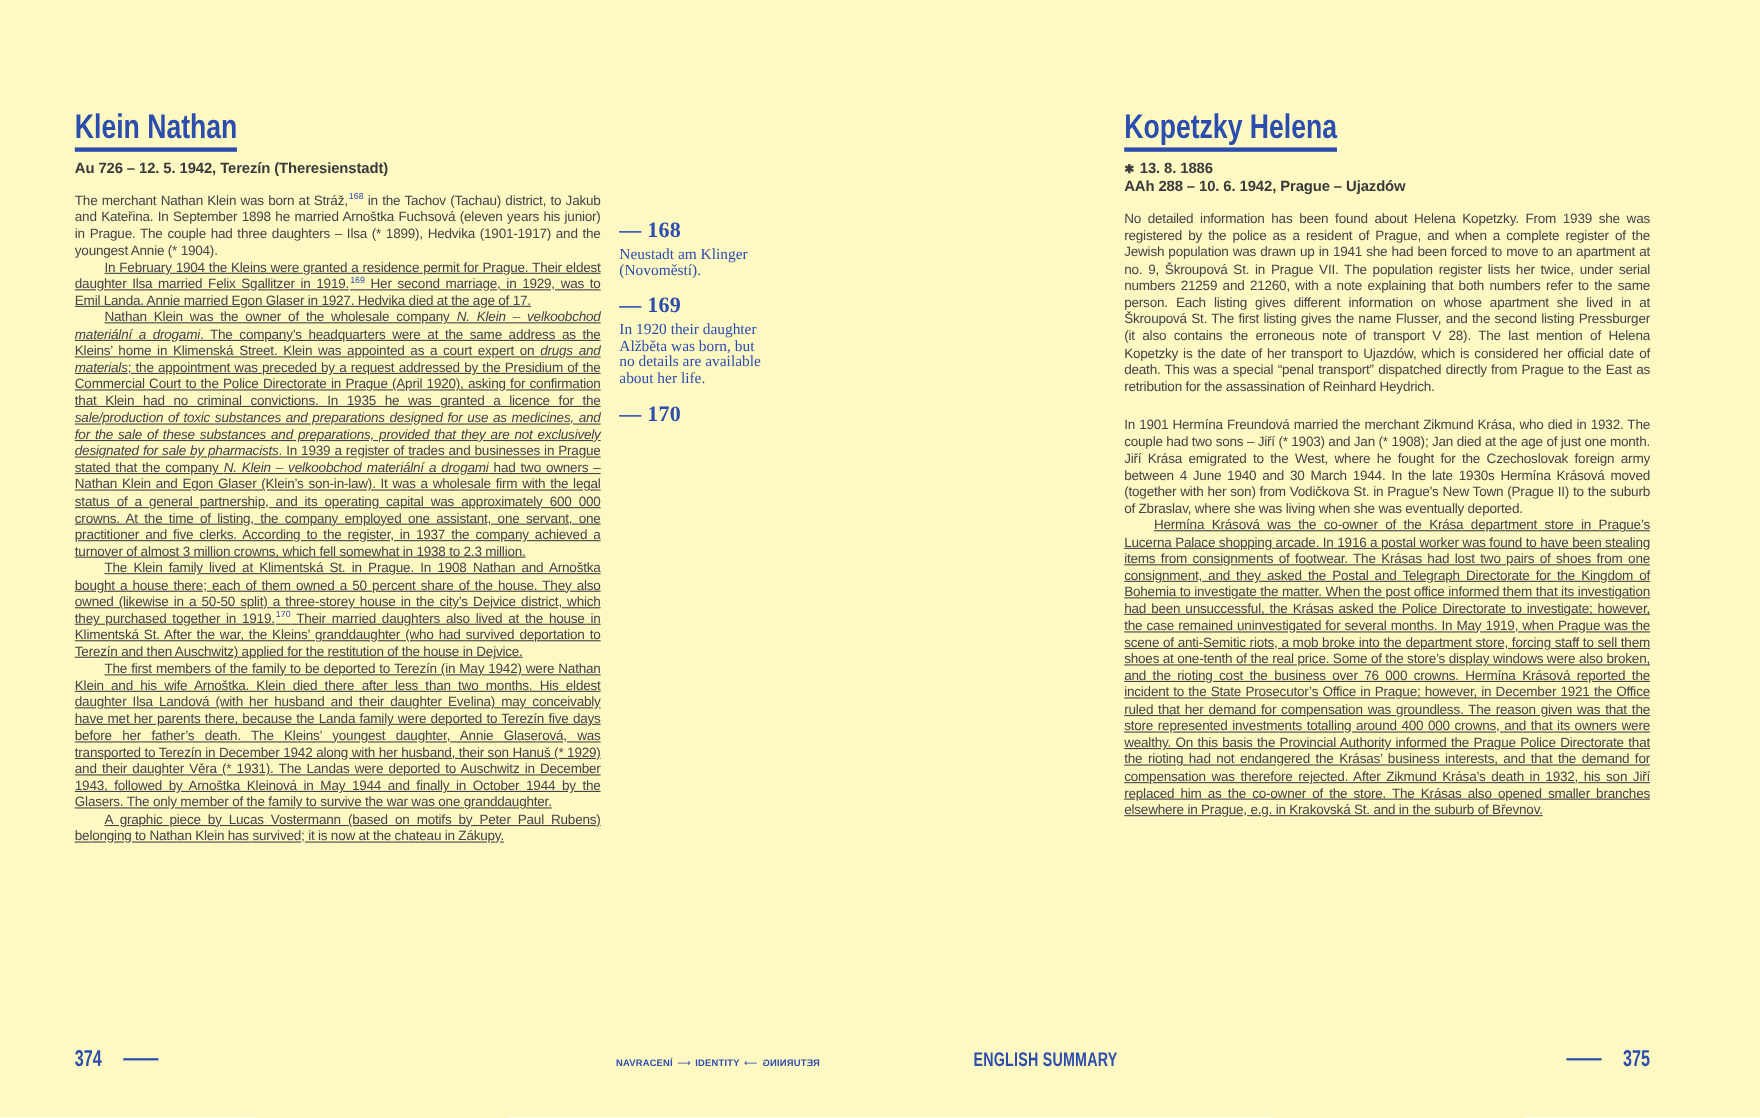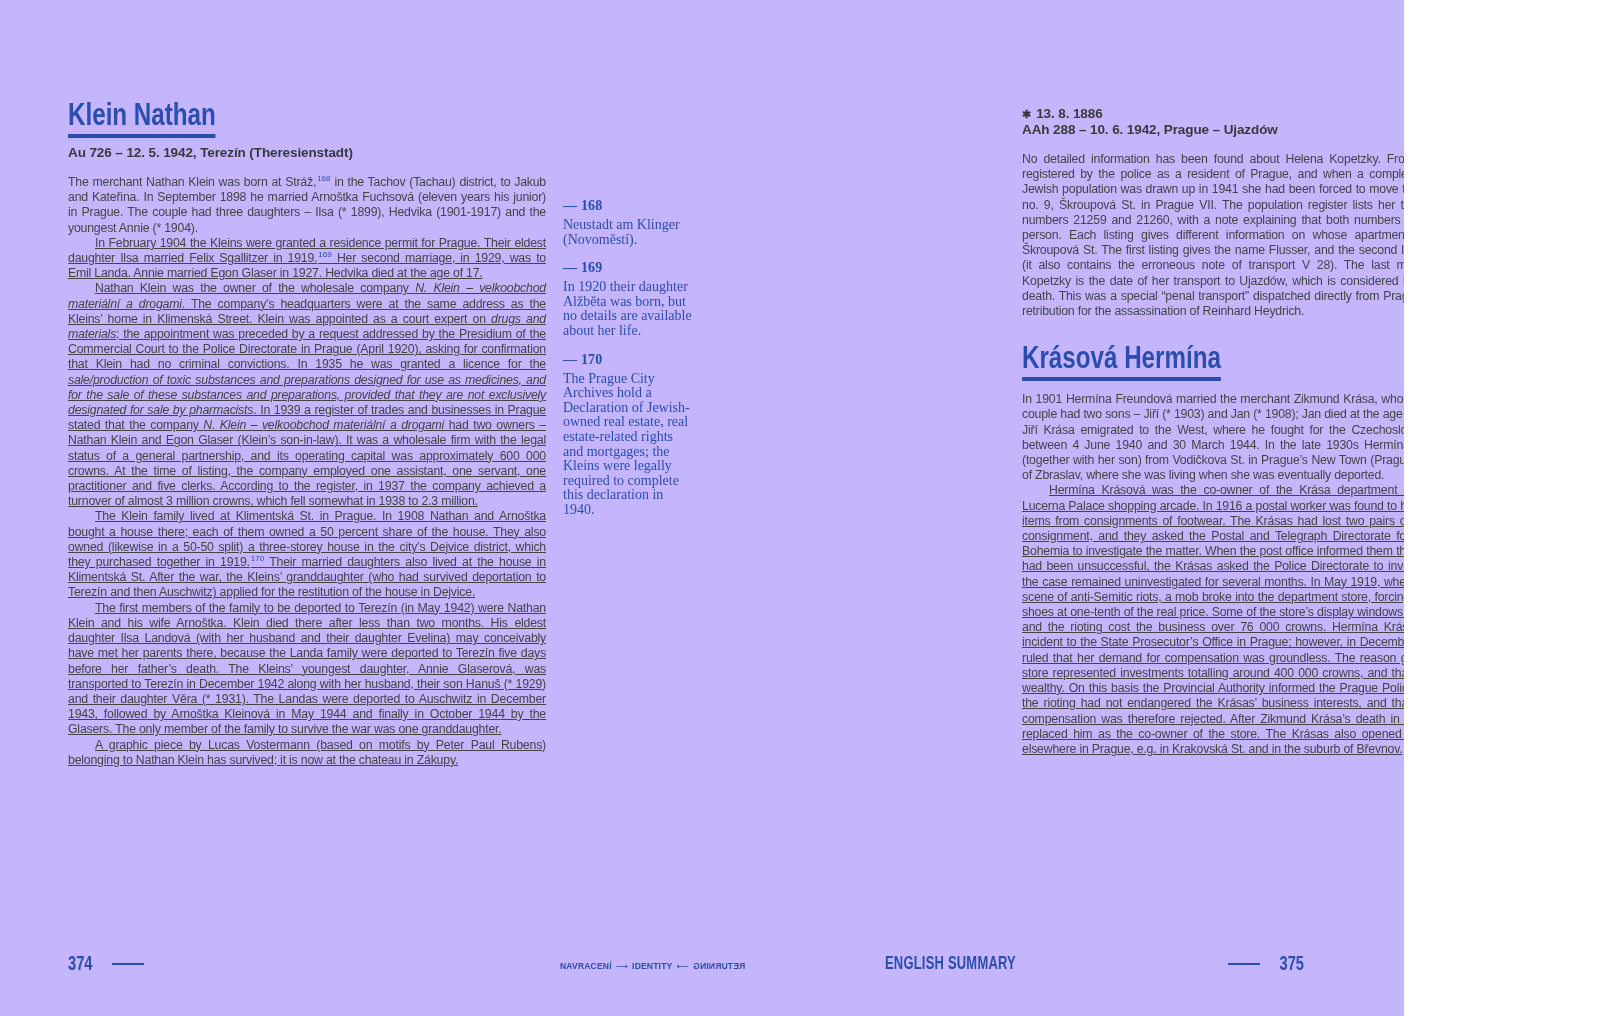--- a/index.html
+++ b/index.html
@@ -1,18 +1,18 @@
 <!DOCTYPE html>
 <html lang="en" style="--accent: #2b4dae; --body: #444447;"><head>
 <meta charset="utf-8">
 <style>
   :root { --accent: #2b4dae; --body: #444447; }
   html, body { margin: 0; padding: 0; background: #ffffff; }
   .spread {
-    position: relative; width: 1404px; height: 1016px; background: #c4b5fd;
+    position: relative; width: 1600px; height: 1016px; background: #fef9c3;
     font-family: "Liberation Sans", sans-serif; overflow: hidden;
   }
   
   .col { position: absolute; top: 96px; width: 478px; }
   .col-left { left: 68px; }
   .col-right { left: 1022px; }
   .fnotes { position: absolute; left: 563px; top: 198px; width: 132px; }
 
   
   .entry-title { margin: 0; height: 39px; }
@@ -33,21 +33,21 @@
   .para {
     margin: 0; text-align: justify; font-size: 12.3px; line-height: 15.2px;
     letter-spacing: -0.2px; color: var(--body);
   }
   .para.indent { text-indent: 27px; text-decoration: underline; }
   .para em { font-style: italic; }
   .para sup { color: var(--accent); font-size: 8px; line-height: 0; vertical-align: 5px; margin-left: 1px; letter-spacing: 0; }
 
   
   .fn { color: var(--accent); font-family: "Liberation Serif", serif; margin-bottom: 13px; }
-  .fn-num { font-weight: bold; font-size: 14px; margin-bottom: 4px; letter-spacing: 0.2px; }
+  .fn-num { font-weight: bold; font-size: 20px; margin-bottom: 4px; letter-spacing: 0.2px; }
   .fn-text { font-size: 14px; line-height: 14.6px; }
 
   
   .pgnum { position: absolute; top: 952px; color: var(--accent); white-space: nowrap; }
   .pgnum .num { display: inline-block; transform: scaleX(0.7); transform-origin: 0 100%; font-size: 21px; line-height: 21px; font-weight: bold; }
   .pgnum.right .num { transform-origin: 100% 100%; }
   .pgnum .rule { display: inline-block; width: 32px; height: 2.5px; background: var(--accent); vertical-align: 5px; }
   .pgnum.left { left: 68px; }
   .pgnum.left .rule { margin-left: 9px; }
   .pgnum.right { right: 100px; }
@@ -88,38 +88,37 @@
     <div class="fn">
       <div class="fn-num">— 168</div>
       <div class="fn-text">Neustadt am Klinger (Novoměstí).</div>
     </div>
     <div class="fn">
       <div class="fn-num">— 169</div>
       <div class="fn-text">In 1920 their daughter Alžběta was born, but no details are available about her life.</div>
     </div>
     <div class="fn">
       <div class="fn-num">— 170</div>
-      <div class="fn-text">The Prague City Archives hold a Declaration of Jewish-owned real estate, real estate-related rights and mortgages; the Kleins were legally required to complete this declaration in 1940.</div>
     </div>
   </aside>
 
   <section class="col col-right">
 
     <div class="entry">
+      <h1 class="entry-title"><span class="title-inner">Kopetzky Helena</span></h1>
       <div class="vitals">
         <div class="vital-row"><span class="vital-sym">✱</span><span>13. 8. 1886</span></div>
         <div class="vital-row"><span>AAh 288 – 10. 6. 1942, Prague – Ujazdów</span></div>
       </div>
       <div class="body-text">
         <p class="para"><span>No detailed information has been found about Helena Kopetzky. From 1939 she was registered by the police as a resident of Prague, and when a complete register of the Jewish population was drawn up in 1941 she had been forced to move to an apartment at no. 9, Škroupová St. in Prague VII. The population register lists her twice, under serial numbers 21259 and 21260, with a note explaining that both numbers refer to the same person. Each listing gives different information on whose apartment she lived in at Škroupová St. The first listing gives the name Flusser, and the second listing Pressburger (it also contains the erroneous note of transport V 28). The last mention of Helena Kopetzky is the date of her transport to Ujazdów, which is considered her official date of death. This was a special “penal transport” dispatched directly from Prague to the East as retribution for the assassination of Reinhard Heydrich.</span></p>
       </div>
     </div>
 
     <div class="entry" style="margin-top:20px;">
-      <h1 class="entry-title"><span class="title-inner">Krásová Hermína</span></h1>
       <div class="body-text">
         <p class="para"><span>In 1901 Hermína Freundová married the merchant Zikmund Krása, who died in 1932. The couple had two sons – Jiří (* 1903) and Jan (* 1908); Jan died at the age of just one month. Jiří Krása emigrated to the West, where he fought for the Czechoslovak foreign army between 4 June 1940 and 30 March 1944. In the late 1930s Hermína Krásová moved (together with her son) from Vodičkova St. in Prague’s New Town (Prague II) to the suburb of Zbraslav, where she was living when she was eventually deported.</span></p>
         <p class="para indent"><span>Hermína Krásová was the co-owner of the Krása department store in Prague’s Lucerna Palace shopping arcade. In 1916 a postal worker was found to have been stealing items from consignments of footwear. The Krásas had lost two pairs of shoes from one consignment, and they asked the Postal and Telegraph Directorate for the Kingdom of Bohemia to investigate the matter. When the post office informed them that its investigation had been unsuccessful, the Krásas asked the Police Directorate to investigate; however, the case remained uninvestigated for several months. In May 1919, when Prague was the scene of anti-Semitic riots, a mob broke into the department store, forcing staff to sell them shoes at one-tenth of the real price. Some of the store’s display windows were also broken, and the rioting cost the business over 76 000 crowns. Hermína Krásová reported the incident to the State Prosecutor’s Office in Prague; however, in December 1921 the Office ruled that her demand for compensation was groundless. The reason given was that the store represented investments totalling around 400 000 crowns, and that its owners were wealthy. On this basis the Provincial Authority informed the Prague Police Directorate that the rioting had not endangered the Krásas’ business interests, and that the demand for compensation was therefore rejected. After Zikmund Krása’s death in 1932, his son Jiří replaced him as the co-owner of the store. The Krásas also opened smaller branches elsewhere in Prague, e.g. in Krakovská St. and in the suburb of Břevnov.</span></p>
       </div>
     </div>
 
   </section>
 
   <div class="pgnum left"><span class="num">374</span><span class="rule"></span></div>
 

